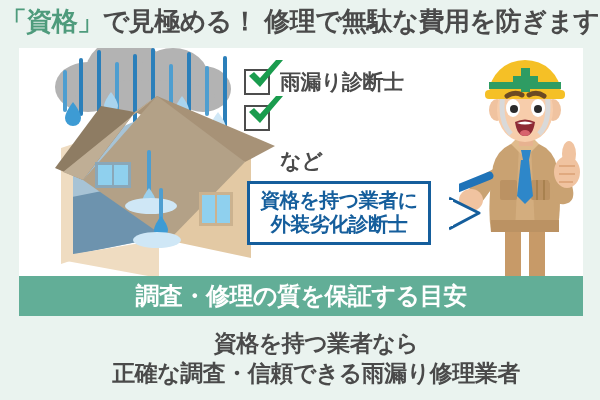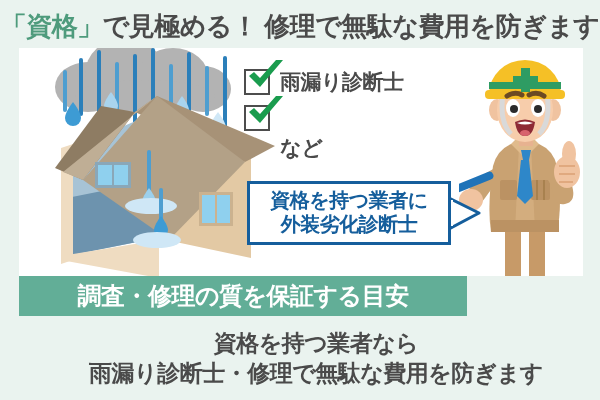--- a/index.html
+++ b/index.html
@@ -8,21 +8,21 @@
     background:#eaf3ef;
     font-family:"Liberation Sans","DejaVu Sans",sans-serif;
     overflow:hidden;
     position:relative;
   }
   .stage{position:absolute;left:0;top:0;width:600px;height:400px;}
 
   
   .title{
     position:absolute;left:0;top:4px;width:600px;height:40px;
-    display:flex;align-items:flex-end;justify-content:center;
+    display:flex;align-items:flex-start;justify-content:center;
     white-space:nowrap;
   }
   .title span{
     font-size:26px;font-weight:bold;letter-spacing:-0.5px;
     color:#4a4a4a;
   }
   .title .accent{color:#4e9b7c;}
 
   
   .panel{
@@ -55,38 +55,38 @@
     position:relative;width:26px;height:26px;flex:0 0 26px;
     border:2px solid #4d4d4d;background:#fff;box-sizing:border-box;
   }
   .chk-mark{position:absolute;left:-1px;top:-11px;width:40px;height:34px;}
   .chk-label{
     margin-left:10px;font-size:21px;font-weight:bold;color:#4a4a4a;
     white-space:nowrap;letter-spacing:-0.5px;
   }
   .chk-extra{
     margin-left:36px;font-size:21px;font-weight:bold;color:#4a4a4a;
-    line-height:1;margin-top:1px;
+    line-height:1;margin-top:14px;
   }
 
   
   .bubble{
-    position:absolute;left:247px;top:181px;width:204px;height:64px;
+    position:absolute;left:247px;top:181px;width:184px;height:64px;
     border:3px solid #155e9c;background:#ffffff;box-sizing:border-box;
     display:flex;flex-direction:column;align-items:center;justify-content:center;
   }
   .bubble .bline{
     font-size:20px;font-weight:bold;color:#155e9c;line-height:1.18;
     white-space:nowrap;letter-spacing:-0.5px;
   }
   .bubble-tail{position:absolute;left:449px;top:196px;width:34px;height:36px;}
 
   
   .banner{
-    position:absolute;left:19px;top:276px;width:448px;height:40px;
+    position:absolute;left:19px;top:276px;width:564px;height:40px;
     background:#62ae97;
     display:flex;align-items:center;justify-content:center;
   }
   .banner span{
     font-size:24px;font-weight:bold;color:#ffffff;white-space:nowrap;
     letter-spacing:-0.5px;
   }
 
   
   .footer{
@@ -278,16 +278,16 @@
     <div class="bline">資格を持つ業者に</div>
     <div class="bline">外装劣化診断士</div>
   </div>
 
   <div class="banner">
     <span>調査・修理の質を保証する目安</span>
   </div>
 
   <div class="footer">
     <div>資格を持つ業者なら</div>
-    <div>雨漏り診断士・修理で無駄な費用を防ぎます</div>
+    <div>正確な調査・信頼できる雨漏り修理業者</div>
   </div>
 
 </div>
 
 </body></html>

